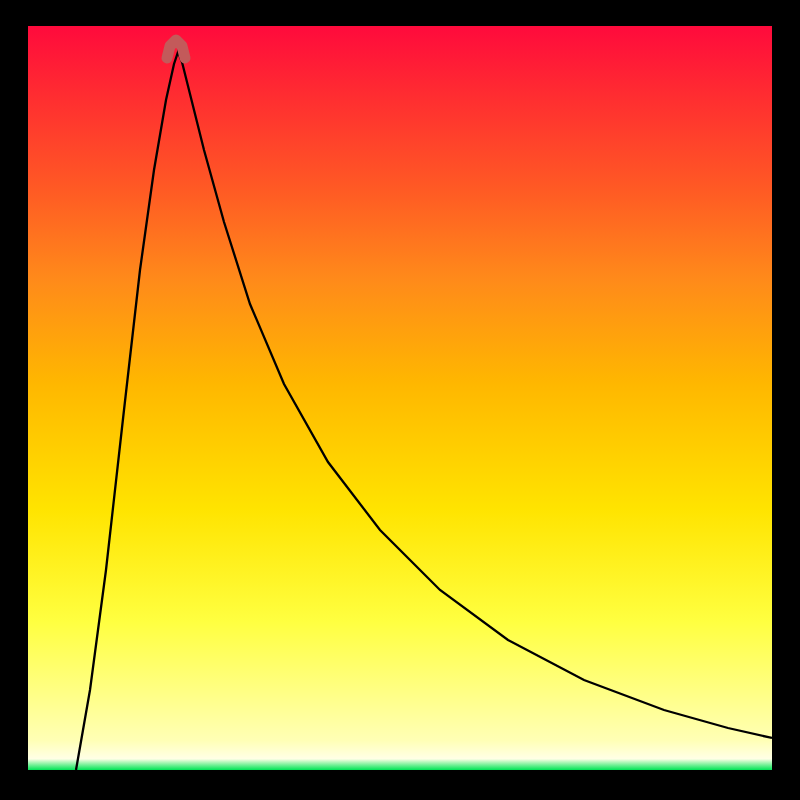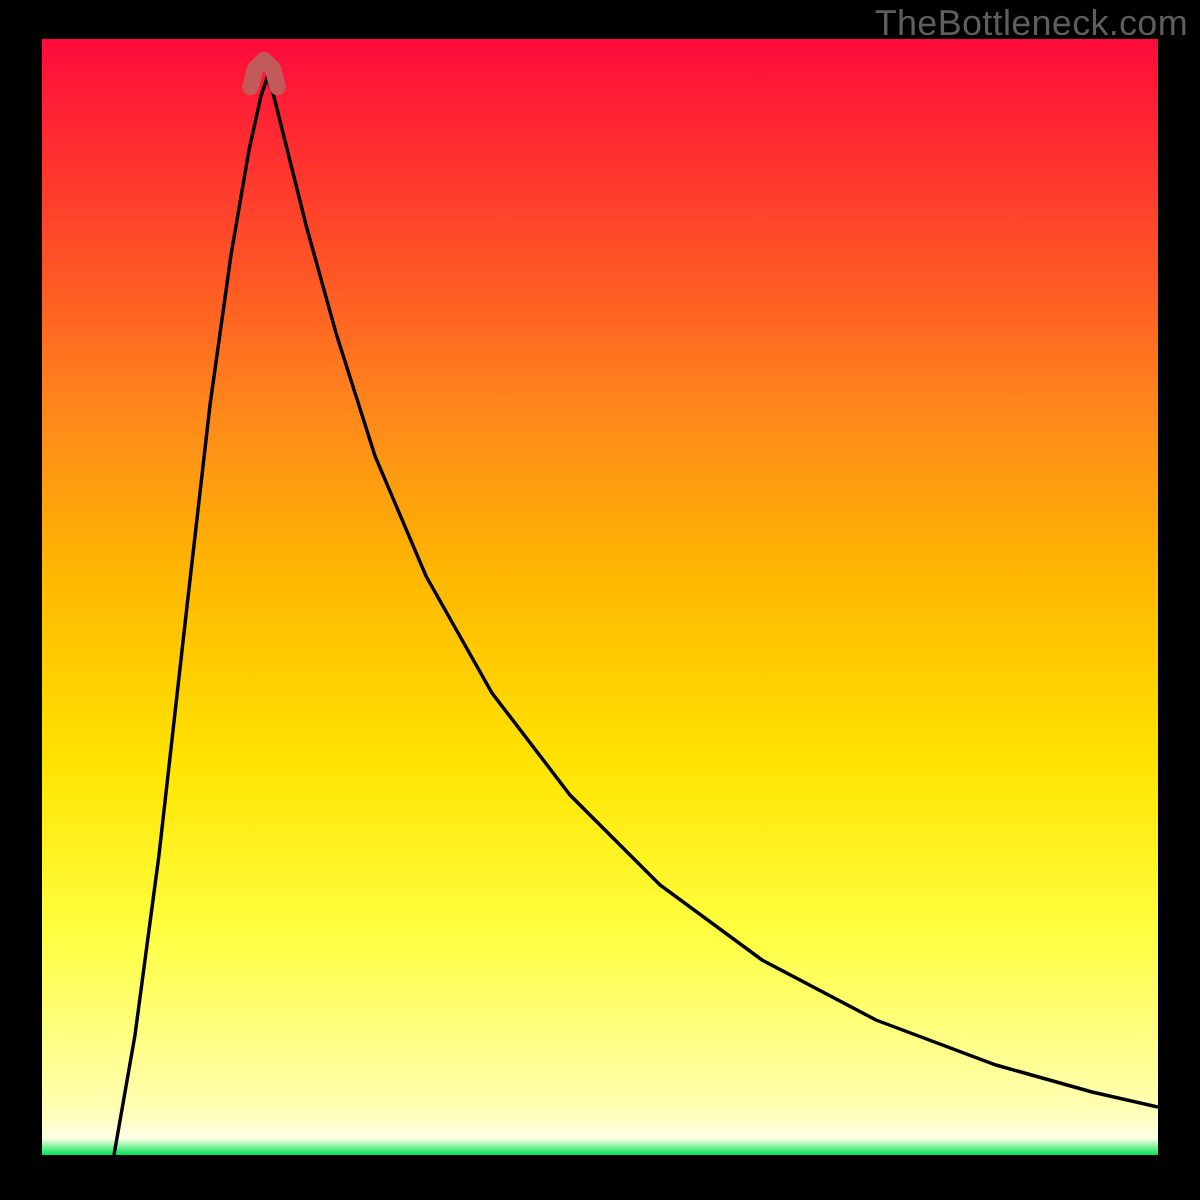--- a/index.html
+++ b/index.html
@@ -64,14 +64,13 @@
 <div class="frame">
   <div class="plot">
     <div class="gradient"></div>
     <svg class="curve" viewBox="0 0 744 744" preserveAspectRatio="none">
       <g id="series-container">
           <polyline points="48,744 62,664 78,544 96,384 112,244 126,144 138,74 146,38 150,26 154,36 162,68 176,124 196,196 222,278 256,358 300,436 352,504 412,564 480,614 556,654 636,684 700,702 744,712" fill="none" stroke="#000000" stroke-width="2.3"></polyline>
           <polyline points="139,32 142,20 148,14 154,20 157,32" fill="none" stroke="#c35a5a" stroke-width="11" stroke-linecap="round" stroke-linejoin="round"></polyline>
         </g>
     </svg>
   </div>
-  <div class="watermark">TheBottleneck.com</div>
 </div>
 
 </body></html>

